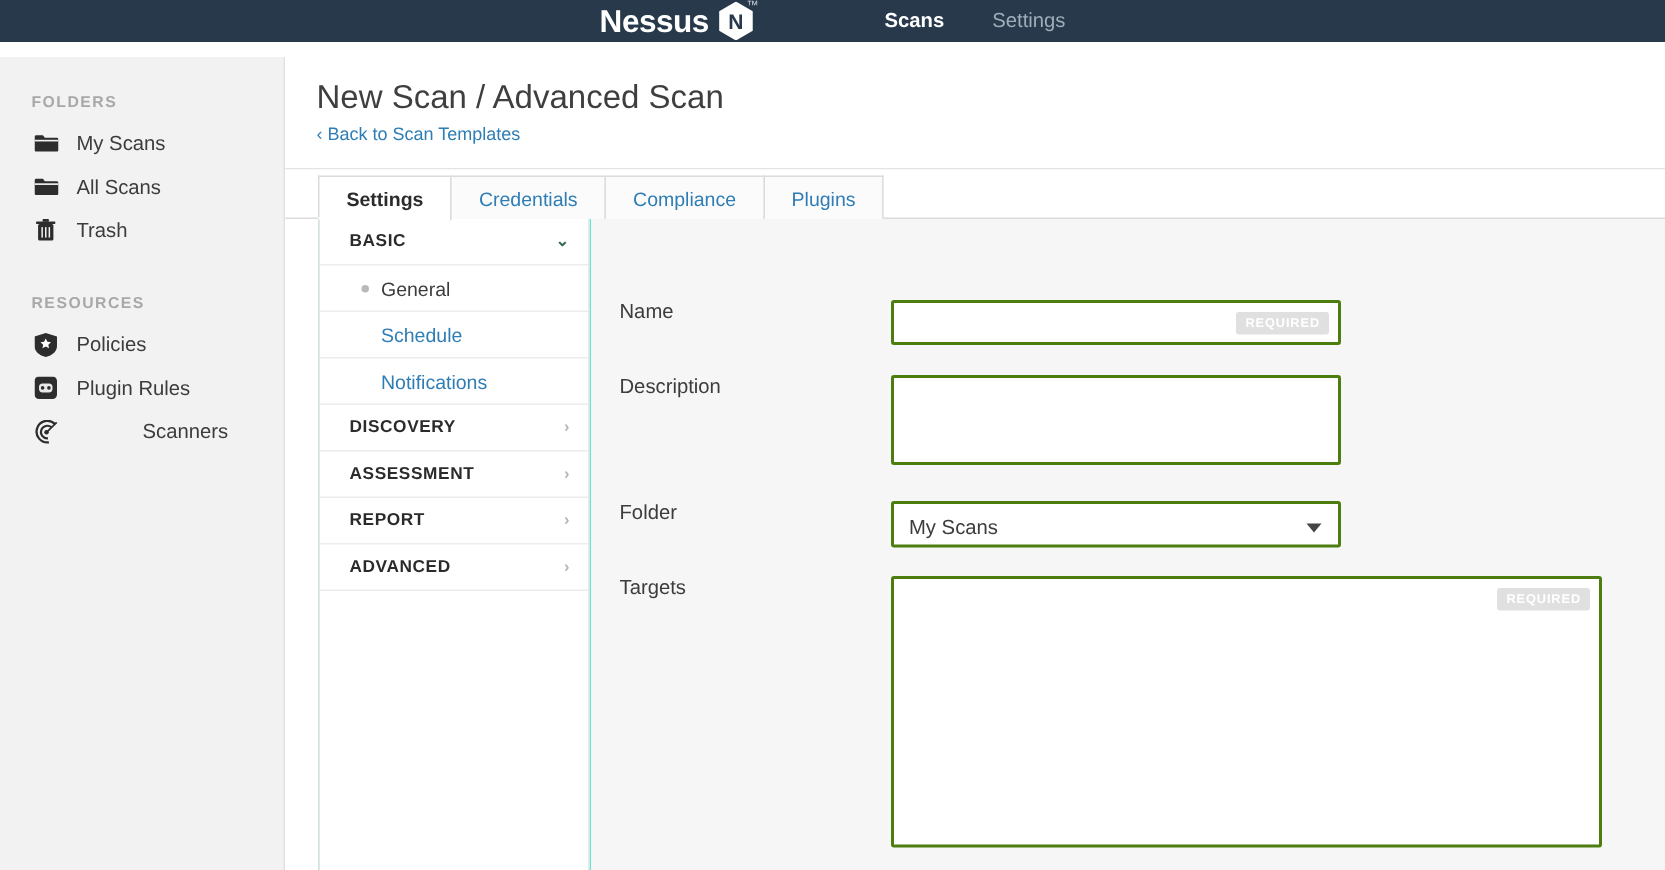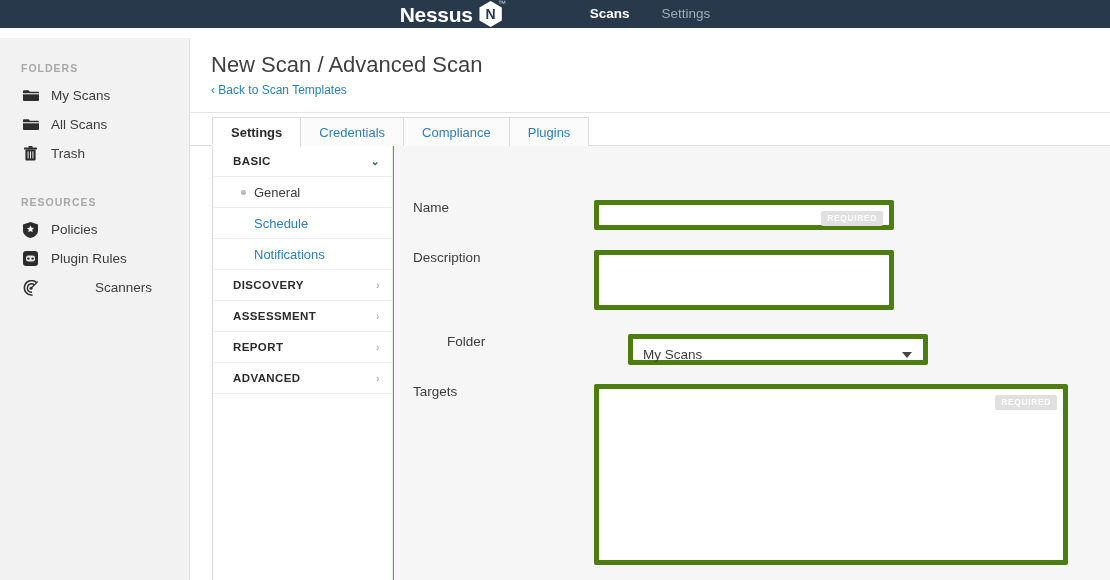--- a/index.html
+++ b/index.html
@@ -104,21 +104,21 @@
     border-bottom: 1px solid #dcdcdc;
   }
   .tabline-cover {
     position: absolute; left: 22px; top: 32px; width: 73px; height: 1px;
     background: #ffffff; z-index: 3;
   }
 
   
   .panel {
     position: absolute; left: 212px; top: 146px;
-    width: 898px; height: 434px; background: #d946ef;
+    width: 898px; height: 434px; background: #5eead4;
     border-left: 1px solid #dcdcdc;
   }
   .settings-nav {
     position: absolute; left: 0; top: 0; width: 180px; height: 434px;
     background: #ffffff; border-right: 1px solid #e8e8e8;
   }
   .snav-group {
     display: flex; align-items: center; justify-content: space-between;
     height: 31px; padding: 0 12px 0 20px;
     border-bottom: 1px solid #ececec;
@@ -145,21 +145,21 @@
     position: absolute; left: 181px; top: 0; width: 717px; height: 434px;
     background: #f6f6f6;
   }
   .frow { position: absolute; display: flex; }
   .flabel {
     font-size: 13.5px; color: #3c3c3c; width: 200px;
     padding-left: 19px; flex: 0 0 200px;
   }
   .finput {
     position: relative; background: #ffffff;
-    border: 5px solid #4d7c0f; border-radius: 2px; text-align: right;
+    border: 2px solid #4d7c0f; border-radius: 2px; text-align: right;
   }
   .req-badge {
     position: absolute; right: 6px; top: 6px;
     background: #e0e0e0; color: #ffffff;
     font-size: 8.5px; font-weight: bold; letter-spacing: 0.6px;
     padding: 3px 6px; border-radius: 2px; line-height: 1;
   }
   .ph {
     position: absolute; left: 10px; top: 8px;
     font-size: 12.5px; color: #c2c2c2; pointer-events: none;
@@ -338,21 +338,21 @@
         <div class="finput" style="width:300px; height:30px;">
           <span class="req-badge">REQUIRED</span>
         </div>
       </div>
 
       <div class="frow" style="left:0; top:104px; width:717px;">
         <div class="flabel">Description</div>
         <div class="finput" style="width:300px; height:60px;"></div>
       </div>
 
-      <div class="frow" style="left:0; top:188px; width:644px;padding-left:34px;">
+      <div class="frow" style="left:0; top:188px; width:644px;">
         <div class="flabel">Folder</div>
         <div class="finput" style="width:300px; height:31px;">
           <span class="select-val">My Scans</span>
           <span class="select-arrow"></span>
         </div>
       </div>
 
       <div class="frow" style="left:0; top:238px; width:717px;">
         <div class="flabel">Targets</div>
         <div class="finput" style="width:474px; height:181px;">

